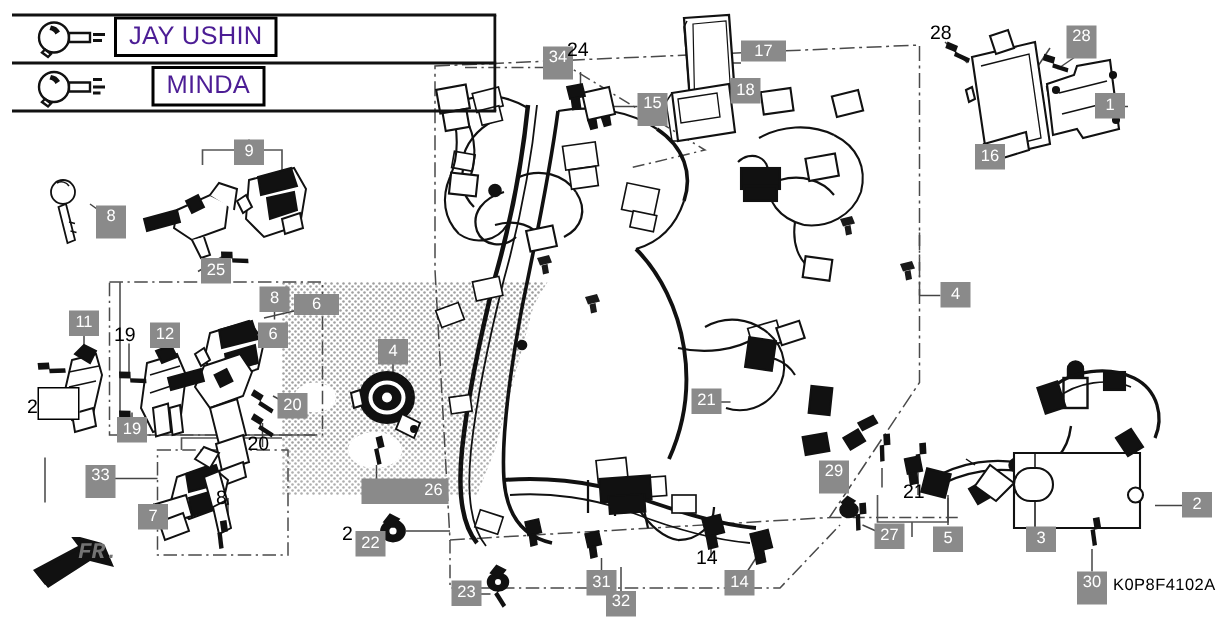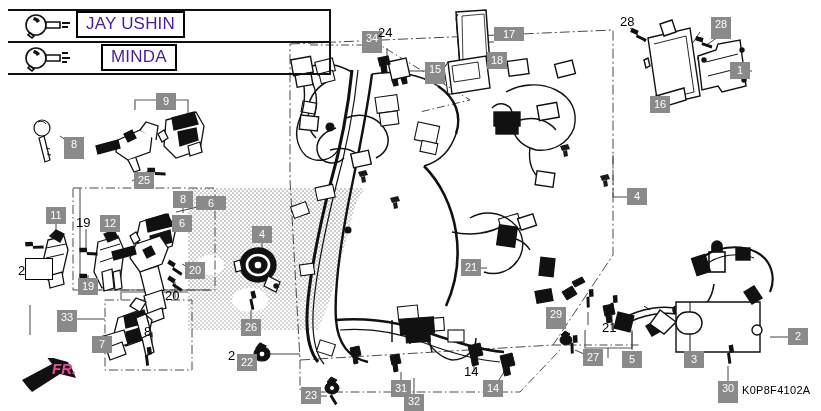--- a/index.html
+++ b/index.html
@@ -16,22 +16,22 @@
   .callout.big{width:30px;height:14px;}
   .plainnum{position:absolute;color:#000;font-size:13px;font-family:"Liberation Sans",sans-serif;}
   .whitebox{position:absolute;background:#fff;border:1px solid #000;}
 
   
   #legend{position:absolute;left:6px;top:8px;width:325px;height:68px;}
   .legrow{position:absolute;left:18px;height:33px;display:flex;align-items:center;}
   .legbox{border:2px solid #000;background:#fff;padding:1px 8px 2px 8px;
           font-size:17px;font-family:"Liberation Sans",sans-serif;color:#4c1d95;letter-spacing:.2px;}
   .diagcode{position:absolute;font-size:11px;color:#000;font-family:"Liberation Sans",sans-serif;letter-spacing:.3px;}
-  .frlabel{position:absolute;font-size:15px;font-weight:bold;font-style:italic;color:#ec4899;
-           font-family:Liberation Sans, sans-serif;}
+  .frlabel{position:absolute;font-size:15px;font-weight:bold;font-style:italic;color:#737373;
+           font-family:Liberation Mono, monospace;}
 </style>
 </head>
 <body>
 
 <div id="stage">
 
   <svg class="layer" viewBox="0 0 821 411">
     <defs>
       <pattern id="dots" width="4" height="4" patternUnits="userSpaceOnUse">
         <rect width="4" height="4" fill="#ffffff"></rect>
@@ -502,21 +502,21 @@
       <div class="callout tall" style="left: 425px; top: 62px;">15</div>
       <div class="callout" style="left: 650px; top: 96px;">16</div>
       <div class="callout big" style="left: 494px; top: 27px;">17</div>
       <div class="callout" style="left: 487px; top: 52px;">18</div>
       <div class="callout" style="left: 78px; top: 278px;">19</div>
       <div class="callout" style="left: 185px; top: 262px;">20</div>
       <div class="callout" style="left: 461px; top: 259px;">21</div>
       <div class="callout" style="left: 237px; top: 354px;">22</div>
       <div class="callout" style="left: 301px; top: 387px;">23</div>
       <div class="callout" style="left: 122px; top: 172px; margin-left: 12px;">25</div>
-      <div class="callout" style="left: 241px; top: 319px;">26</div>
+      <div class="callout" style="left: 241px; top: 319px; padding-left: 38px;">26</div>
       <div class="callout" style="left: 583px; top: 349px;">27</div>
       <div class="callout tall" style="left: 711px; top: 17px;">28</div>
       <div class="callout tall" style="left: 546px; top: 307px;">29</div>
       <div class="callout tall" style="left: 718px; top: 381px;">30</div>
       <div class="callout" style="left: 391px; top: 380px;">31</div>
       <div class="callout tall" style="left: 404px; top: 394px;">32</div>
       <div class="callout tall" style="left: 57px; top: 310px;">33</div>
       <div class="callout tall" style="left: 362px; top: 31px;">34</div>
       <div class="callout" style="left: 172px; top: 215px;">6</div>
       <span class="plainnum" style="left: 76px; top: 215px;">19</span>

